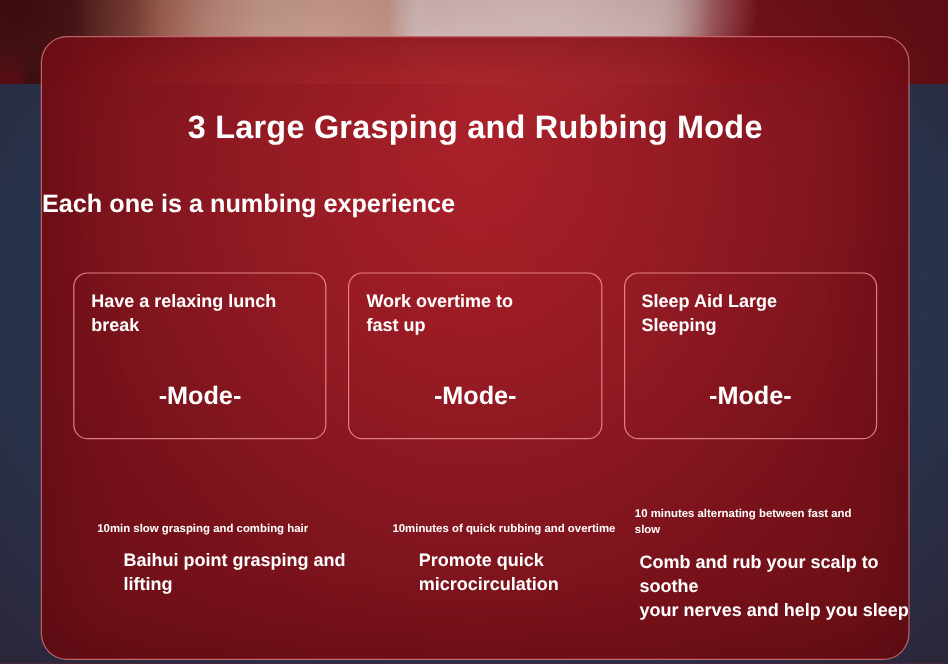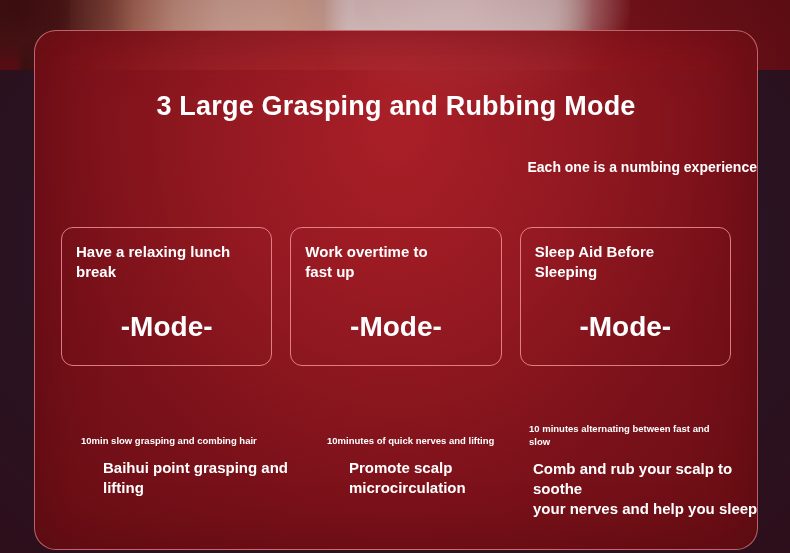--- a/index.html
+++ b/index.html
@@ -10,21 +10,21 @@
   body {
     width: 790px;
     height: 553px;
     overflow: hidden;
     font-family: "Liberation Sans", sans-serif;
   }
   #root {
     position: relative;
     width: 790px;
     height: 553px;
-    background: #0f172a;
+    background: #0c4a6e;
     overflow: hidden;
   }
   
   .photo-band {
     position: absolute;
     left: 0; top: 0;
     width: 790px; height: 70px;
     background: linear-gradient(90deg,
        #5b1016 0%, #5b1016 2%,
        #2b1412 3%, #3a1a16 7%,
@@ -95,23 +95,23 @@
     text-align: center;
     color: #ffffff;
     font-size: 27px;
     font-weight: bold;
     letter-spacing: 0.2px;
   }
   .subtitle {
     position: absolute;
     top: 128px;
     width: 100%;
-    text-align: right;
-    color: #ffffff;
-    font-size: 14px;
+    text-align: left;
+    color: #ffffff;
+    font-size: 21px;
     font-weight: bold;
   }
 
   
   .boxes {
     position: absolute;
     top: 196px;
     left: 26px;
     width: 670px;
     display: flex;
@@ -133,21 +133,21 @@
     line-height: 1.33;
     white-space: pre-line;
   }
   .mode-box .mode-word {
     position: absolute;
     left: 0;
     bottom: 22px;
     width: 100%;
     text-align: center;
     color: #ffffff;
-    font-size: 28px;
+    font-size: 21px;
     font-weight: bold;
   }
 
   
   .captions {
     position: absolute;
     top: 378px;
     left: 12px;
     width: 700px;
     height: 100px;
@@ -200,38 +200,38 @@
         <div class="mode-word">-Mode-</div>
       </div>
 
       <div class="mode-box">
         <div class="headline">Work overtime to
 fast up</div>
         <div class="mode-word">-Mode-</div>
       </div>
 
       <div class="mode-box">
-        <div class="headline">Sleep Aid Before
+        <div class="headline">Sleep Aid Large
 Sleeping</div>
         <div class="mode-word">-Mode-</div>
       </div>
 
     </div>
 
     <div class="captions">
 
       <div class="cap cap-0">
         <div class="small">10min slow grasping and combing hair</div>
         <div class="big">Baihui point grasping and
 lifting</div>
       </div>
 
       <div class="cap cap-1">
-        <div class="small">10minutes of quick nerves and lifting</div>
-        <div class="big">Promote scalp
+        <div class="small">10minutes of quick rubbing and overtime</div>
+        <div class="big">Promote quick
 microcirculation</div>
       </div>
 
       <div class="cap cap-2">
         <div class="small">10 minutes alternating between fast and
 slow</div>
         <div class="big">Comb and rub your scalp to soothe
 your nerves and help you sleep.</div>
       </div>
 

